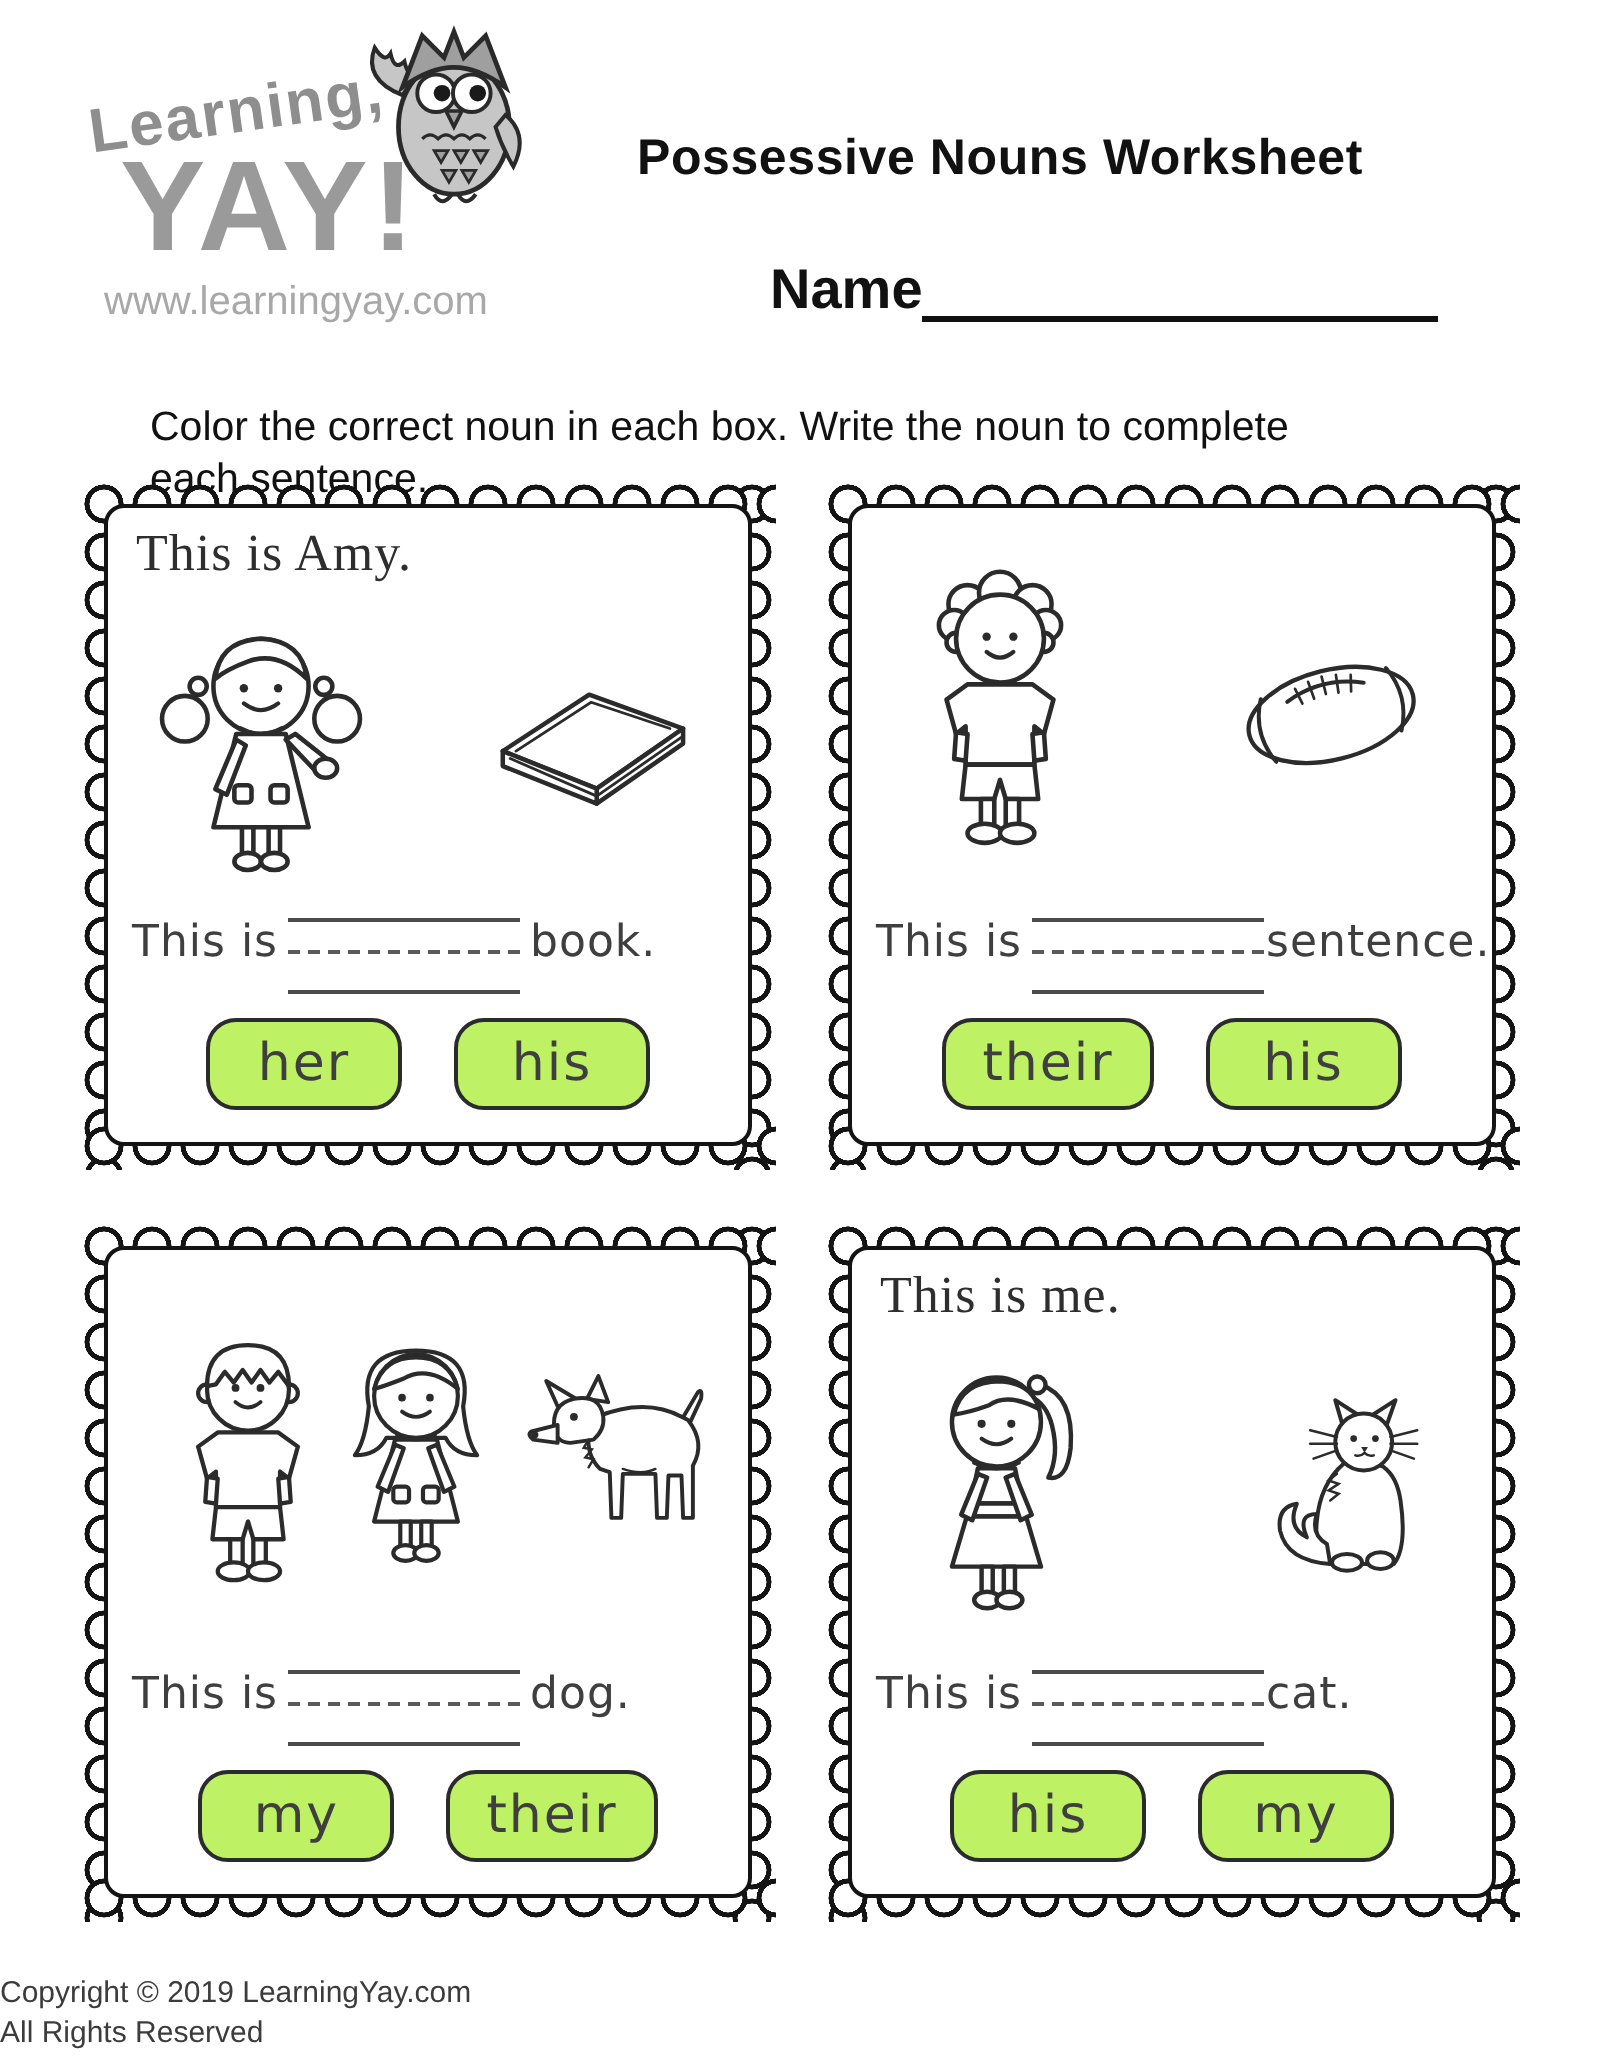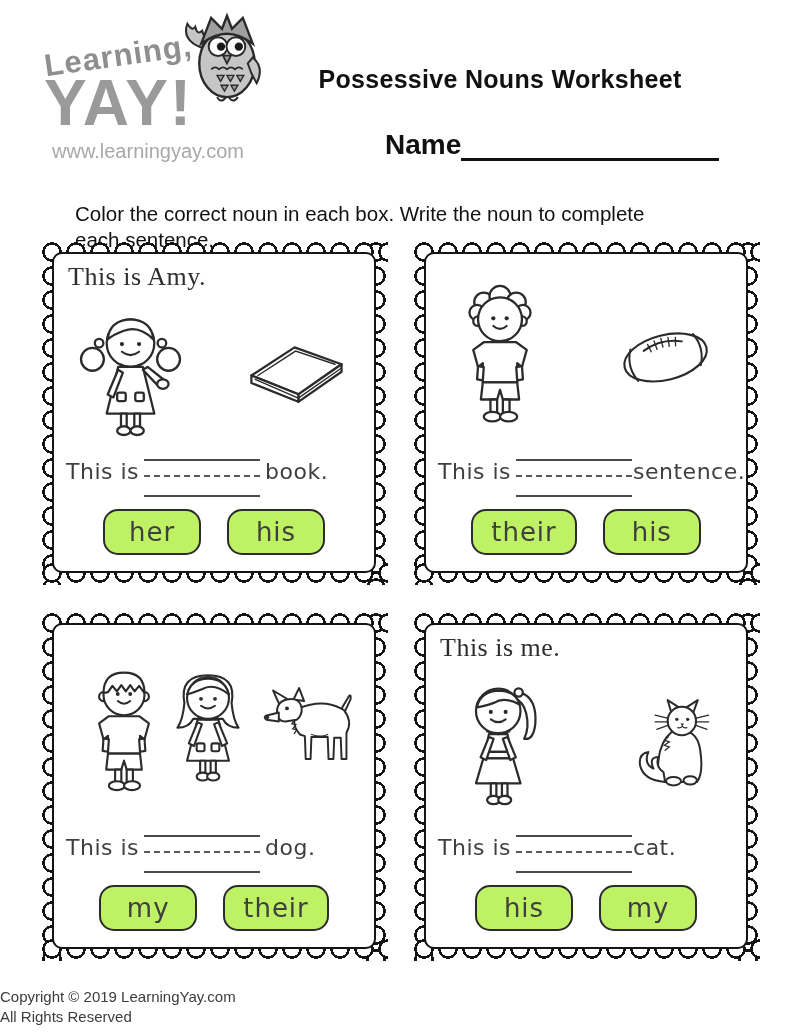--- a/index.html
+++ b/index.html
@@ -3,21 +3,21 @@
 <meta charset="utf-8">
 <style>
   html,body{margin:0;padding:0;background:#fff;}
   .page{position:relative;width:800px;height:1035px;background:#fff;overflow:hidden;
         font-family:"Liberation Sans",sans-serif;color:#1a1a1a;}
 
   
   .logo{position:absolute;left:36px;top:8px;width:240px;height:160px;}
   .logo-line1{position:absolute;left:8px;top:30px;font-size:31px;font-weight:700;
               color:#8e8e8e;transform:rotate(-8deg);letter-spacing:1px;}
-  .logo-line2{position:absolute;left:8px;top:58px;font-size:64px;font-weight:800;
+  .logo-line2{position:absolute;left:24px;top:58px;font-size:64px;font-weight:800;
               color:#9a9a9a;letter-spacing:2px;}
   .logo-url{position:absolute;left:16px;top:132px;font-size:20px;color:#a8a8a8;}
   .owl{position:absolute;left:142px;top:-2px;width:92px;height:104px;}
 
   
   .title{position:absolute;left:290px;top:48px;width:420px;text-align:center;
          font-size:25px;font-weight:700;letter-spacing:.3px;color:#111;}
   .name-row{position:absolute;left:385px;top:128px;display:flex;align-items:flex-end;}
   .name-label{font-size:28px;font-weight:600;color:#111;}
   .name-line{display:inline-block;width:258px;height:30px;border-bottom:3px solid #111;}

